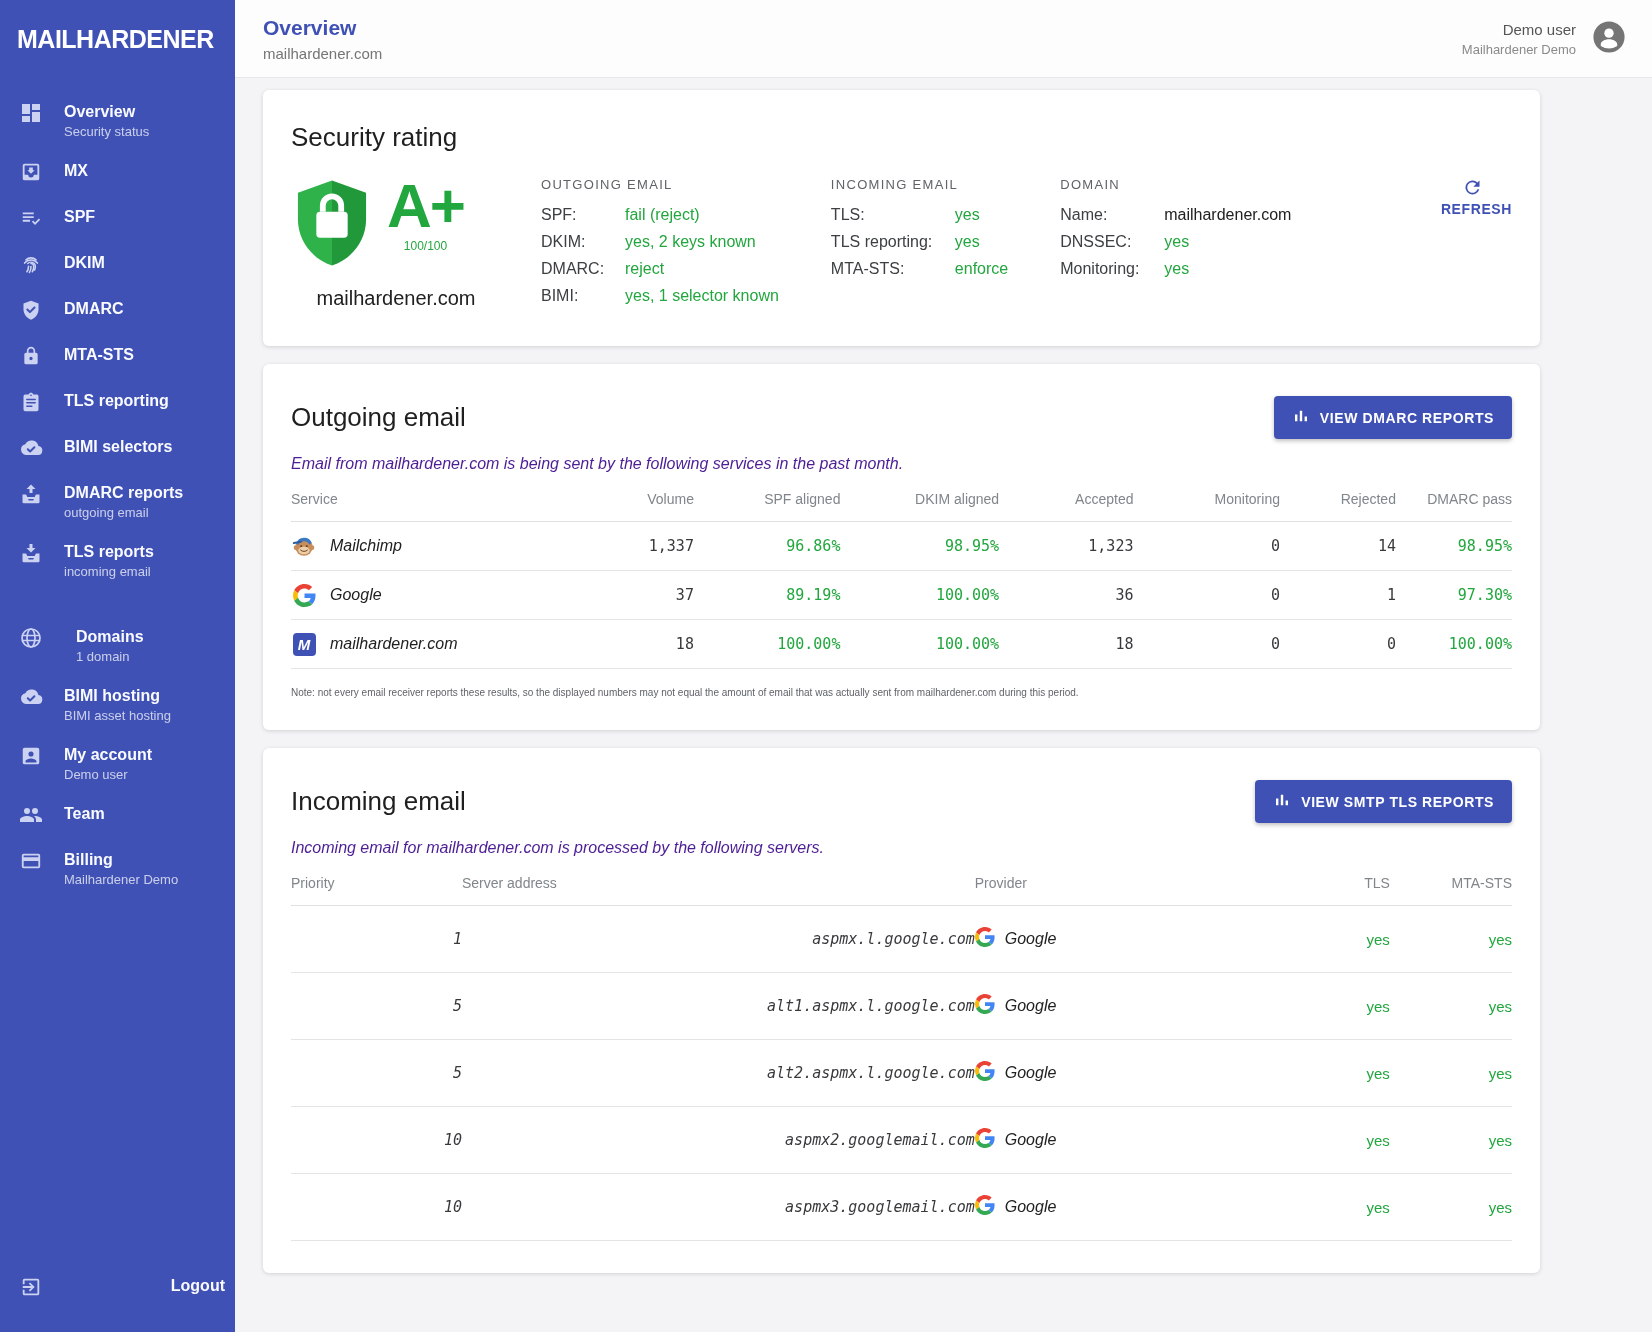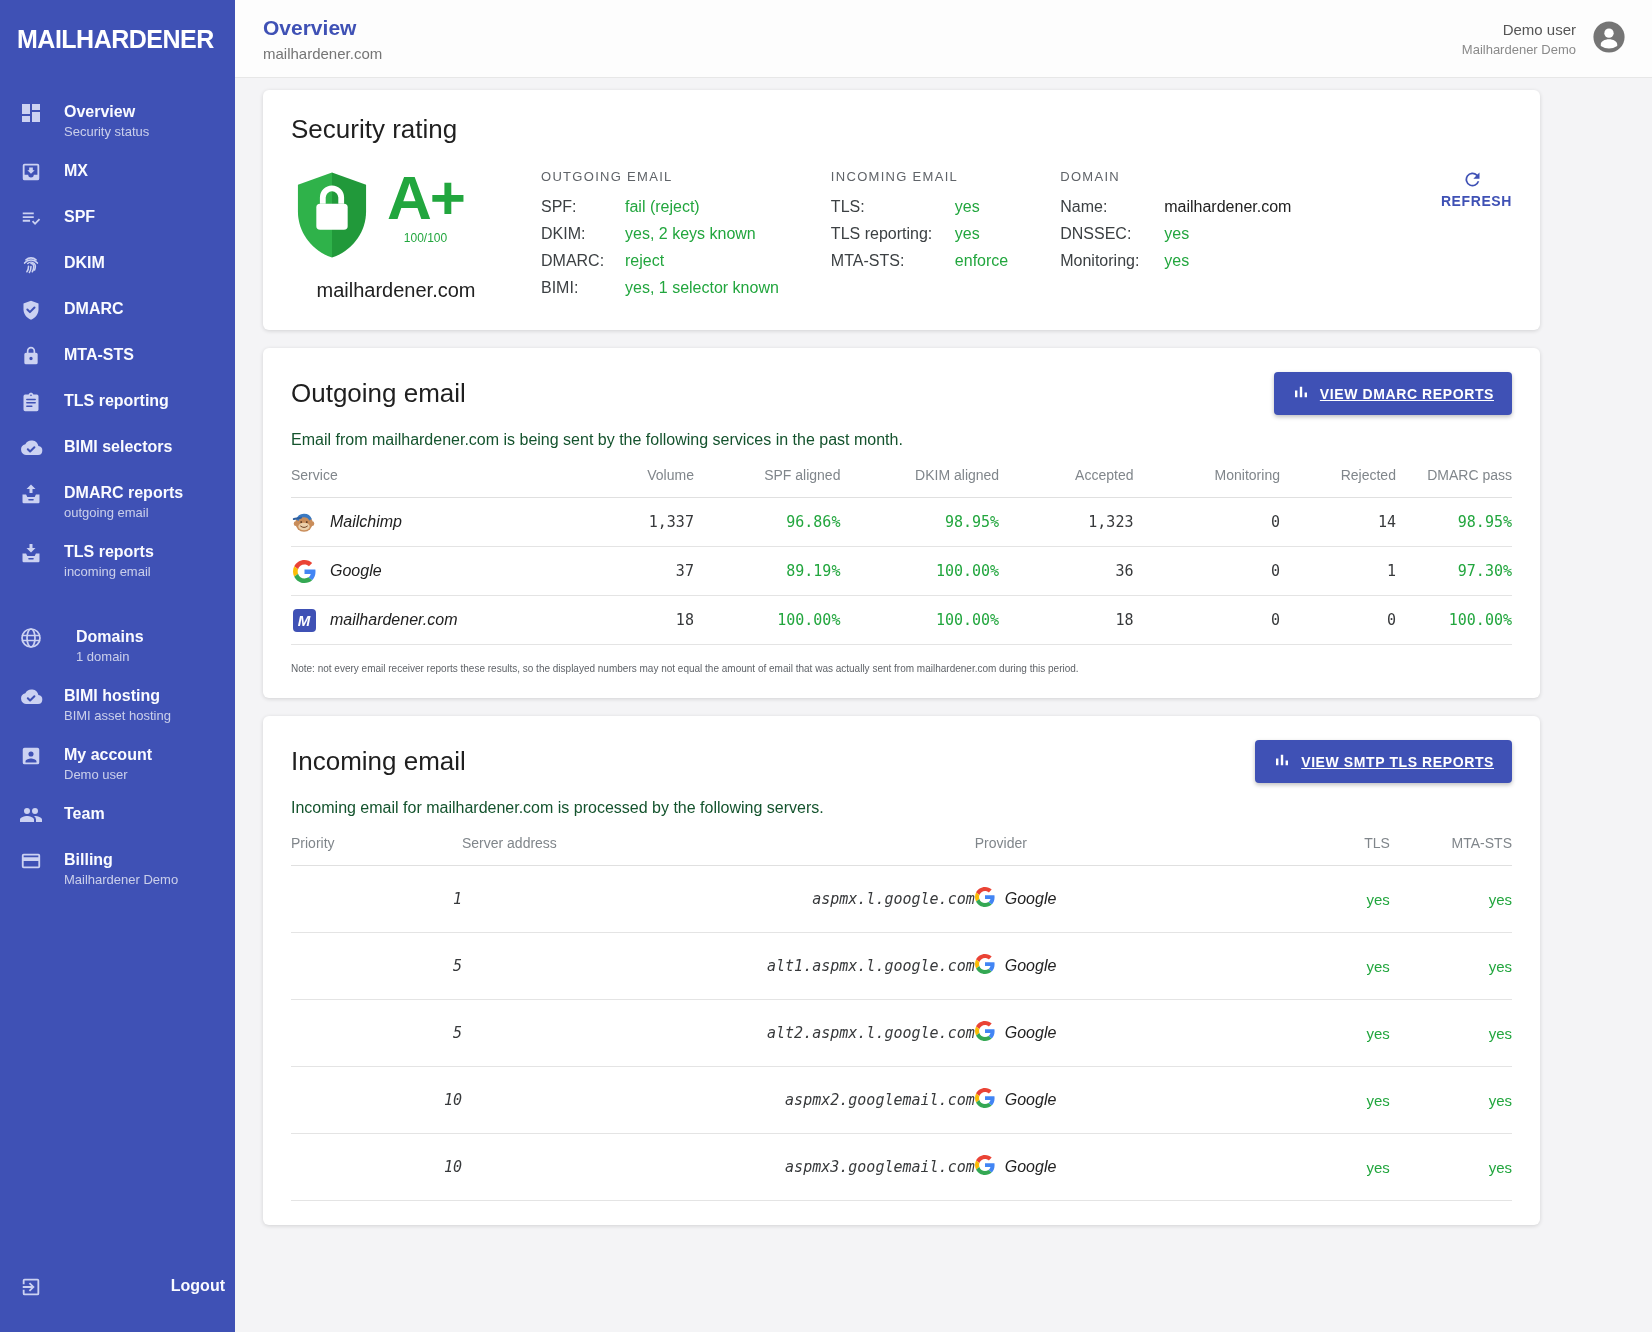--- a/index.html
+++ b/index.html
@@ -25,21 +25,21 @@
   .topbar { height:78px; background:#fdfdfd; border-bottom:1px solid #e7e7e7; display:flex; align-items:center; justify-content:space-between; padding:0 26px 0 28px; }
   .tb-title { color:#3f51b5; font-size:21px; font-weight:bold; }
   .tb-sub { color:#757575; font-size:15px; margin-top:5px; }
   .tb-right { display:flex; align-items:center; }
   .tb-user { text-align:right; margin-right:16px; }
   .tb-user-name { font-size:15px; color:#555; }
   .tb-user-org { font-size:13px; color:#8a8a8a; margin-top:4px; }
 
   
   .main { flex:1; padding:12px 28px 28px 28px; overflow:hidden; }
-  .card { width:1277px; background:#fff; border-radius:6px; box-shadow:0 1px 4px rgba(0,0,0,0.14); padding:24px 28px; margin-bottom:18px; }
+  .card { width:1277px; background:#fff; border-radius:6px; box-shadow:0 1px 4px rgba(0,0,0,0.14); padding:32px 28px; margin-bottom:18px; }
   .card h2 { font-size:26px; font-weight:400; color:#1f1f1f; }
 
   
   .sec-body { display:flex; align-items:flex-start; margin-top:24px; }
   .grade-block { width:250px; }
   .grade-row { display:flex; align-items:flex-start; }
   .grade-col { margin-left:14px; text-align:center; }
   .grade-letter { font-size:62px; line-height:58px; font-weight:bold; color:#22a63e; letter-spacing:-2px; }
   .grade-score { font-size:12px; color:#22a63e; margin-top:4px; }
   .grade-domain { font-size:20px; color:#212121; margin-top:14px; width:210px; text-align:center; }
@@ -50,23 +50,23 @@
   .kv .v { color:#22a63e; }
   .kv .v.dark { color:#212121; }
   .kw-out .k { width:84px; }
   .kw-in .k { width:124px; }
   .kw-dom .k { width:104px; }
   .refresh { margin-left:auto; display:flex; align-items:center; color:#3f51b5; font-size:14px; font-weight:bold; letter-spacing:0.6px; cursor:pointer;flex-direction:column; }
   .refresh svg { margin-right:7px; }
 
   
   .card-head { display:flex; align-items:center; justify-content:space-between; }
-  .btn { display:flex; align-items:center; background:#3f51b5; color:#fff; border:none; border-radius:4px; font-family:"Liberation Sans",sans-serif; font-size:14px; font-weight:bold; letter-spacing:0.6px; padding:11px 18px; cursor:pointer; box-shadow:0 2px 4px rgba(0,0,0,0.25);text-decoration:underline; }
+  .btn { display:flex; align-items:center; background:#3f51b5; color:#fff; border:none; border-radius:4px; font-family:"Liberation Sans",sans-serif; font-size:14px; font-weight:bold; letter-spacing:0.6px; padding:11px 18px; cursor:pointer; box-shadow:0 2px 4px rgba(0,0,0,0.25); }
   .btn svg { margin-right:10px; }
-  .card-sub { font-size:16px; color:#14532d; margin:16px 0 6px; }
+  .card-sub { font-size:16px; color:#4c1d95; margin:16px 0 6px;font-style:italic; }
 
   
   table { width:100%; border-collapse:collapse; table-layout:fixed; }
   th { font-size:14px; font-weight:400; color:#80868b; text-align:right; padding:12px 0 14px; border-bottom:1px solid #e0e0e0; }
   th.left { text-align:left; }
   td { border-bottom:1px solid #e4e4e4; text-align:right; font-family:"DejaVu Sans Mono","Liberation Mono",monospace; font-size:15px; color:#37393b; }
   td.left { text-align:right;font-style:italic; }
   .t-out td { padding:11px 0; }
   .t-in td { padding:21px 0; }
   .svc { display:flex; align-items:center; font-family:"Liberation Sans",sans-serif; font-size:16px; color:#212121; }

